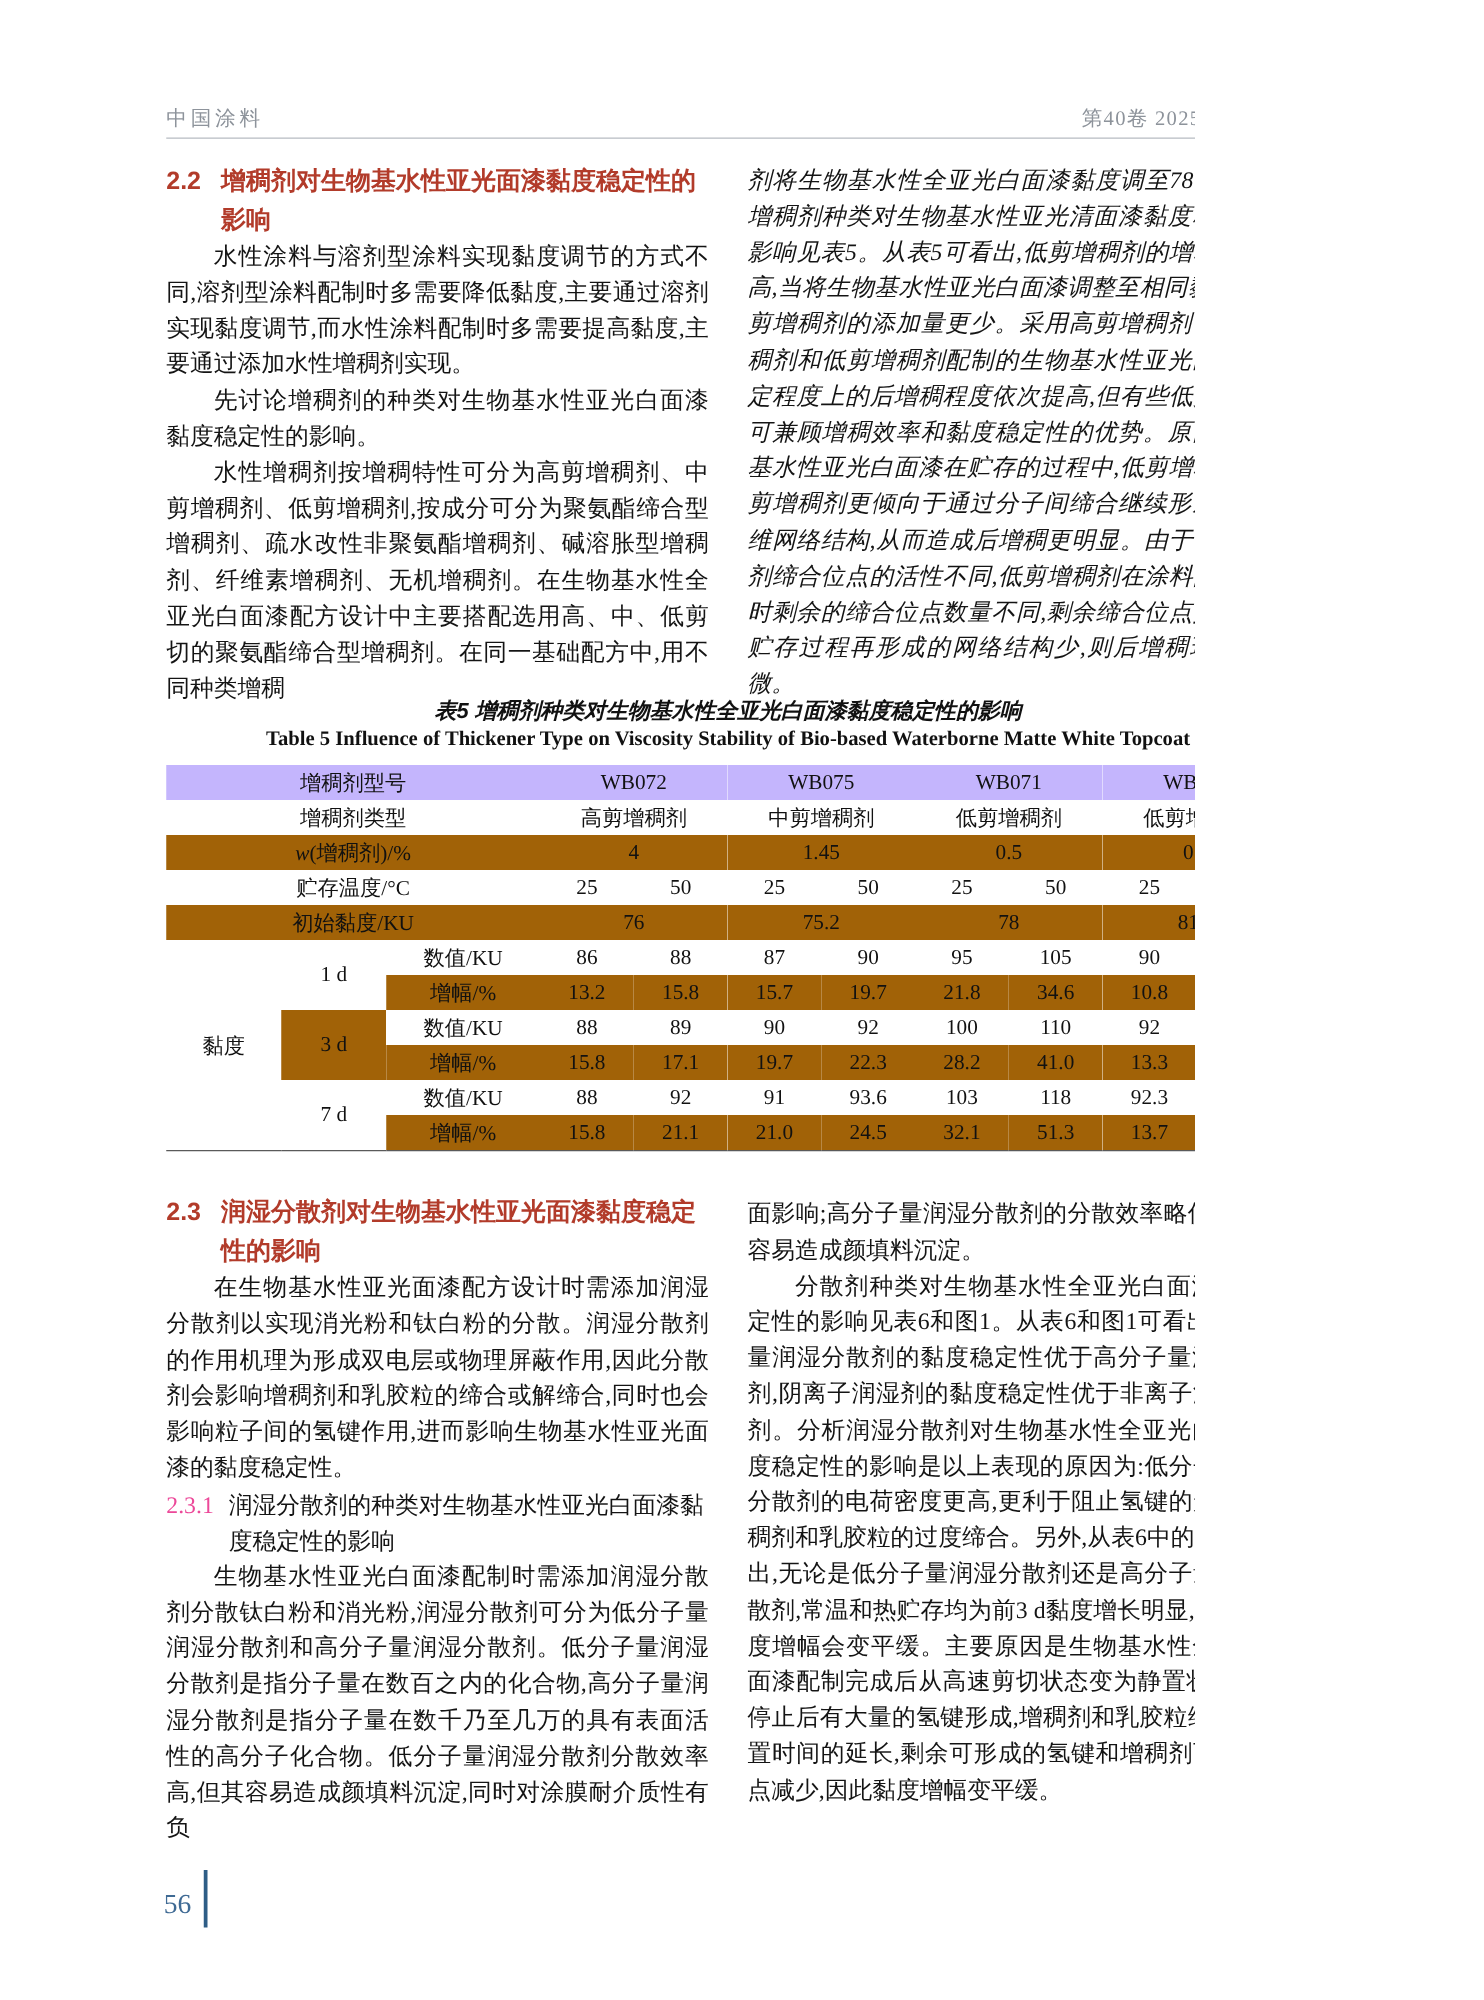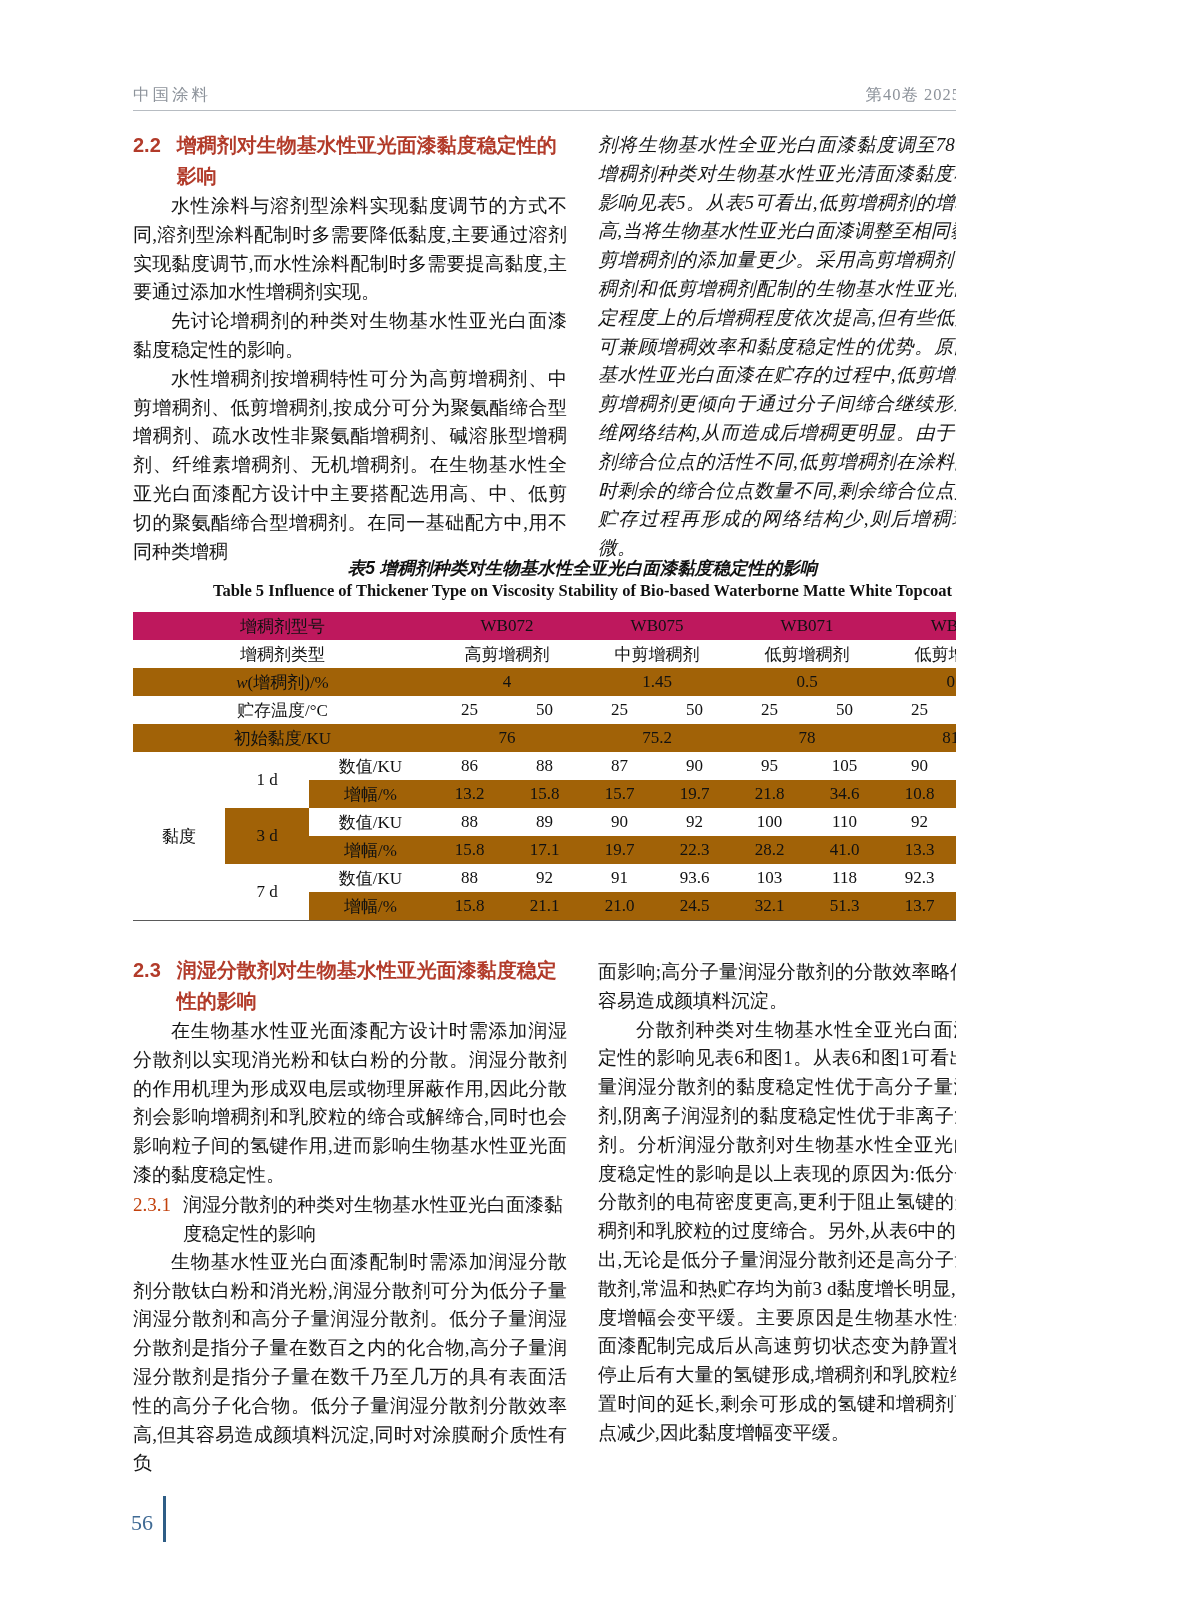--- a/index.html
+++ b/index.html
@@ -25,21 +25,21 @@
   .para{margin:0;text-indent:2em;}
   .para.noindent{text-indent:0;}
   
   .h2{
     display:flex;color:#b23b2a;font-weight:bold;
     font-family:"Liberation Sans","DejaVu Sans",sans-serif;
     font-size:20px;line-height:31px;text-align:left;
   }
   .h2 .num{flex:0 0 auto;margin-right:16px;}
   .h3{display:flex;font-size:19px;line-height:29px;text-align:left;}
-  .h3 .num{flex:0 0 auto;margin-right:12px;color:#c2410c;}
+  .h3 .num{flex:0 0 auto;margin-right:12px;color:#ec4899;}
   
   .tbl-caption-zh{
     position:absolute;left:133px;width:899px;top:556px;text-align:center;
     font-family:"Liberation Sans","DejaVu Sans",sans-serif;
     font-weight:bold;font-size:17.5px;color:#111;font-style:italic;
   }
   .tbl-caption-en{
     position:absolute;left:133px;width:899px;top:581px;text-align:center;
     font-weight:bold;font-size:16.5px;color:#111;
   }
@@ -47,21 +47,21 @@
     position:absolute;left:133px;top:612px;width:899px;
     border-collapse:collapse;table-layout:fixed;
     font-size:17px;color:#111;border-bottom:1.5px solid #5a5a5a;
   }
   table.t5 td{
     height:28px;padding:0;text-align:center;vertical-align:middle;
     white-space:nowrap;overflow:hidden;
   }
   td.lab{text-align:left;padding-left:22px;}
   td.lab2{text-align:left;padding-left:26px;}
-  .rose{background:#be185d;}
+  .rose{background:#c4b5fd;}
   .pink{background:#a16207;}
   .ital{font-style:italic;}
   
   .footer{
     position:absolute;left:131px;top:1496px;
     display:flex;align-items:center;
   }
   .footer .pageno{
     font-size:22px;color:#3f6a94;line-height:1;margin-right:10px;padding-top:8px;
   }

